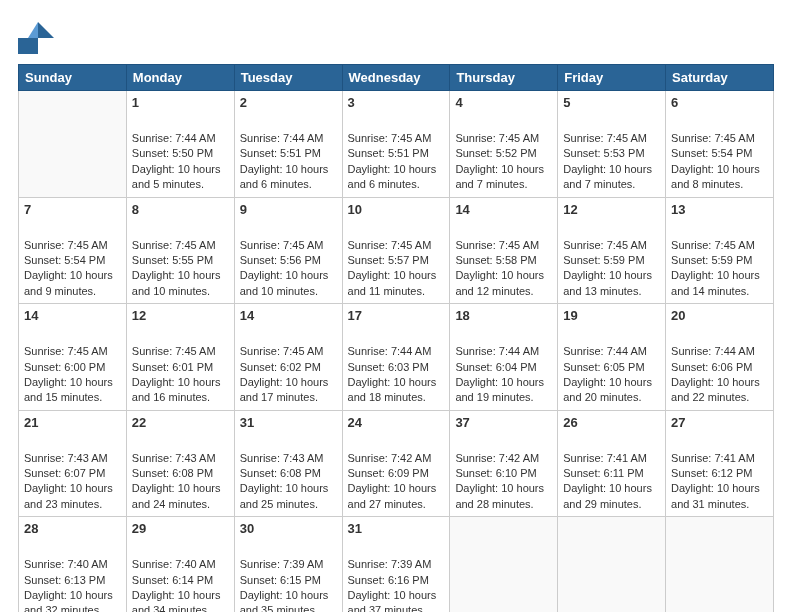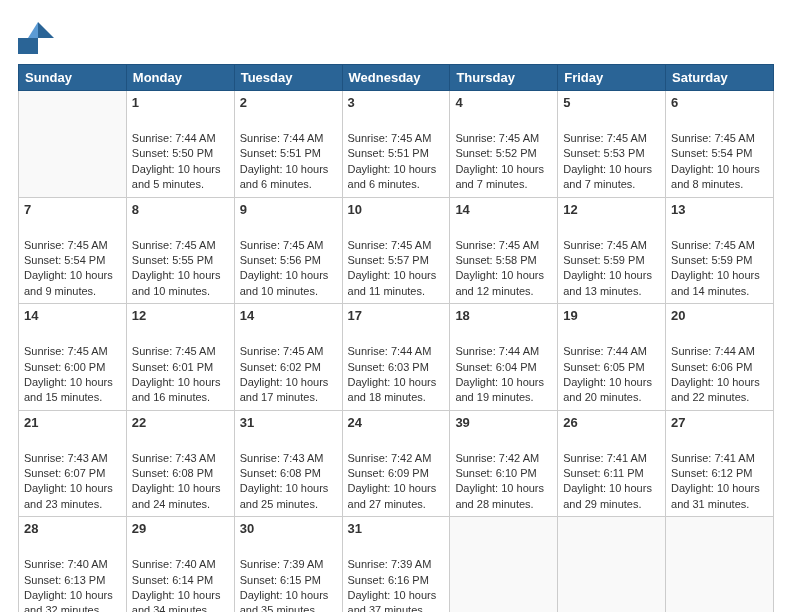--- a/index.html
+++ b/index.html
@@ -304,21 +304,21 @@
 and 25 minutes.</div>
             </td>
             <td>
               <span class="day-number">24</span>
               <div class="day-info" style="white-space: pre-line;">Sunrise: 7:42 AM
 Sunset: 6:09 PM
 Daylight: 10 hours
 and 27 minutes.</div>
             </td>
             <td>
-              <span class="day-number">39</span>
+              <span class="day-number">37</span>
               <div class="day-info" style="white-space: pre-line;">Sunrise: 7:42 AM
 Sunset: 6:10 PM
 Daylight: 10 hours
 and 28 minutes.</div>
             </td>
             <td>
               <span class="day-number">26</span>
               <div class="day-info" style="white-space: pre-line;">Sunrise: 7:41 AM
 Sunset: 6:11 PM
 Daylight: 10 hours

